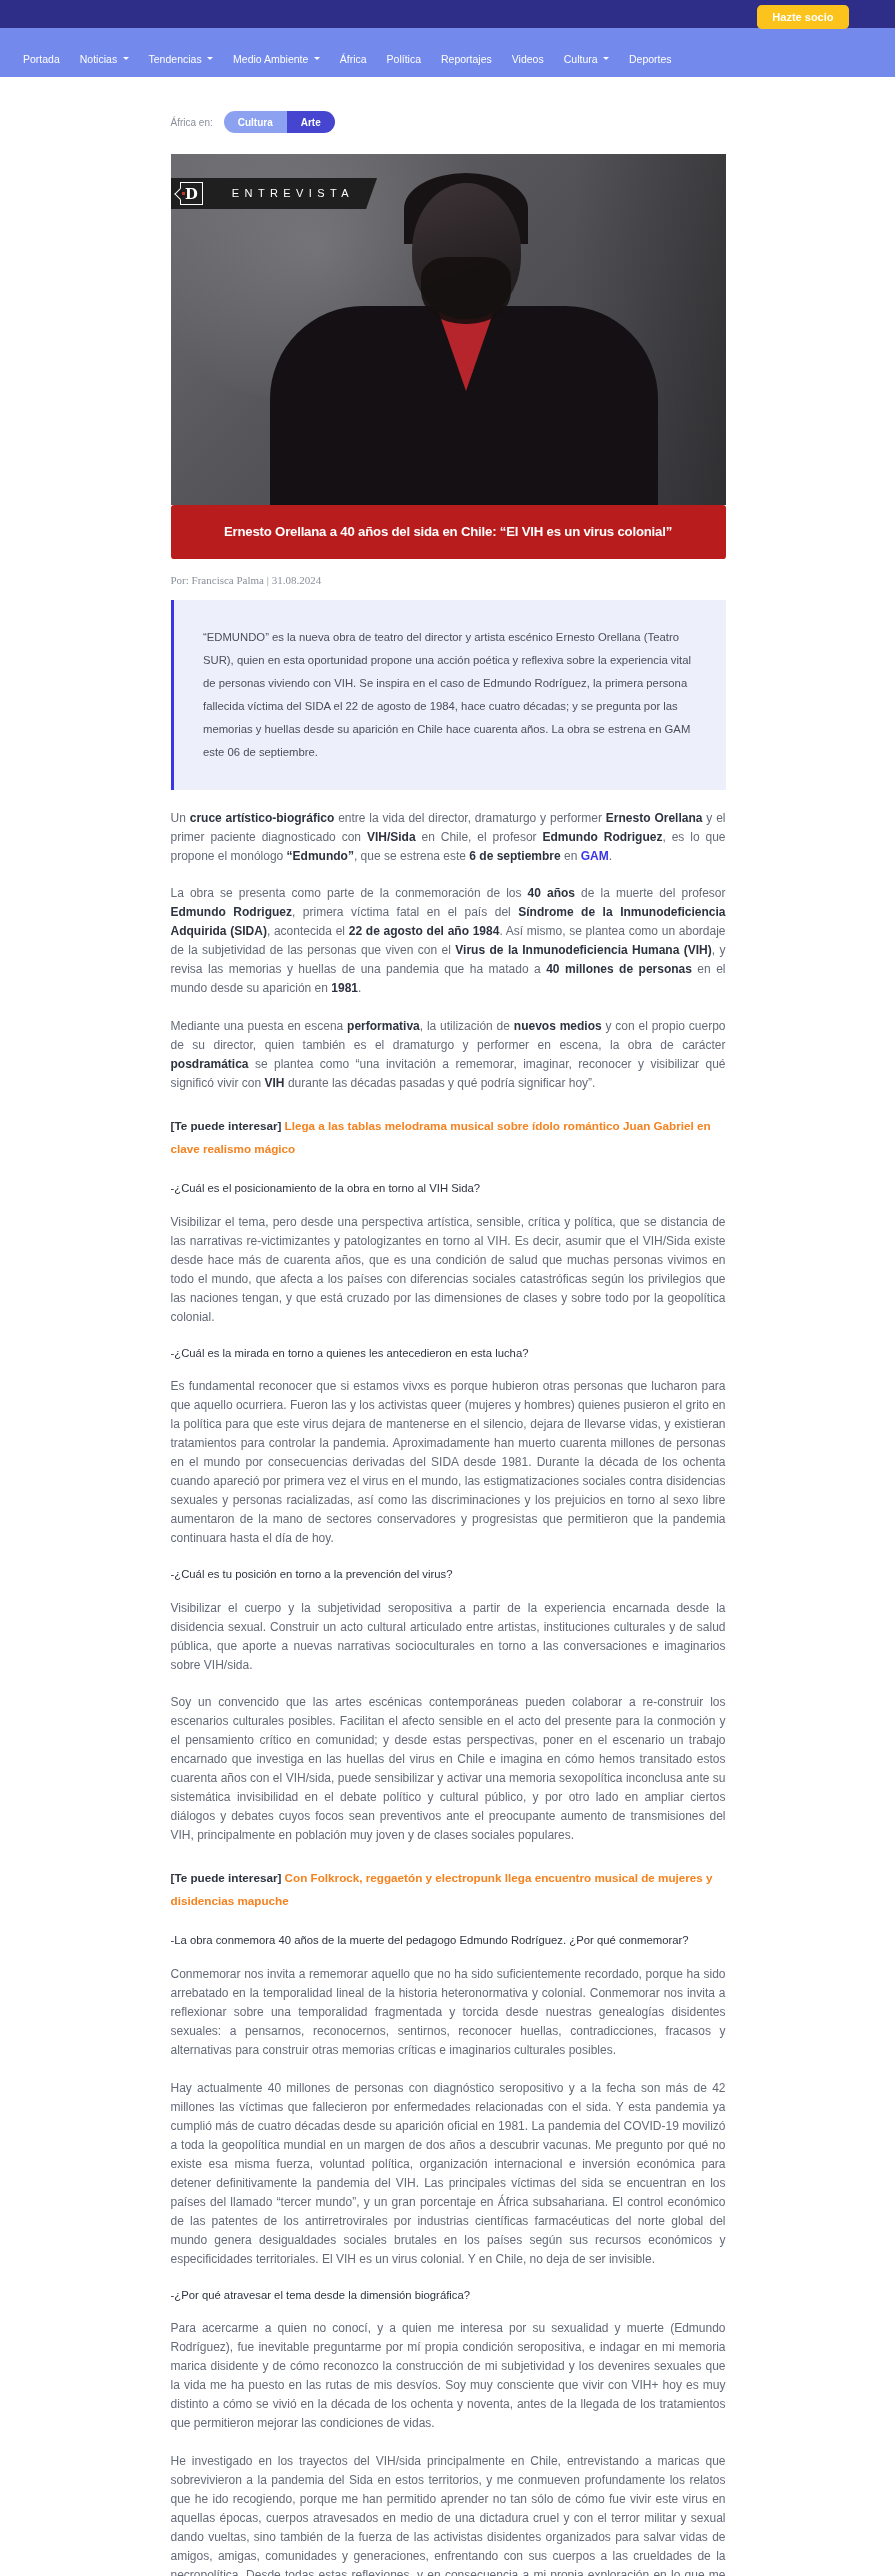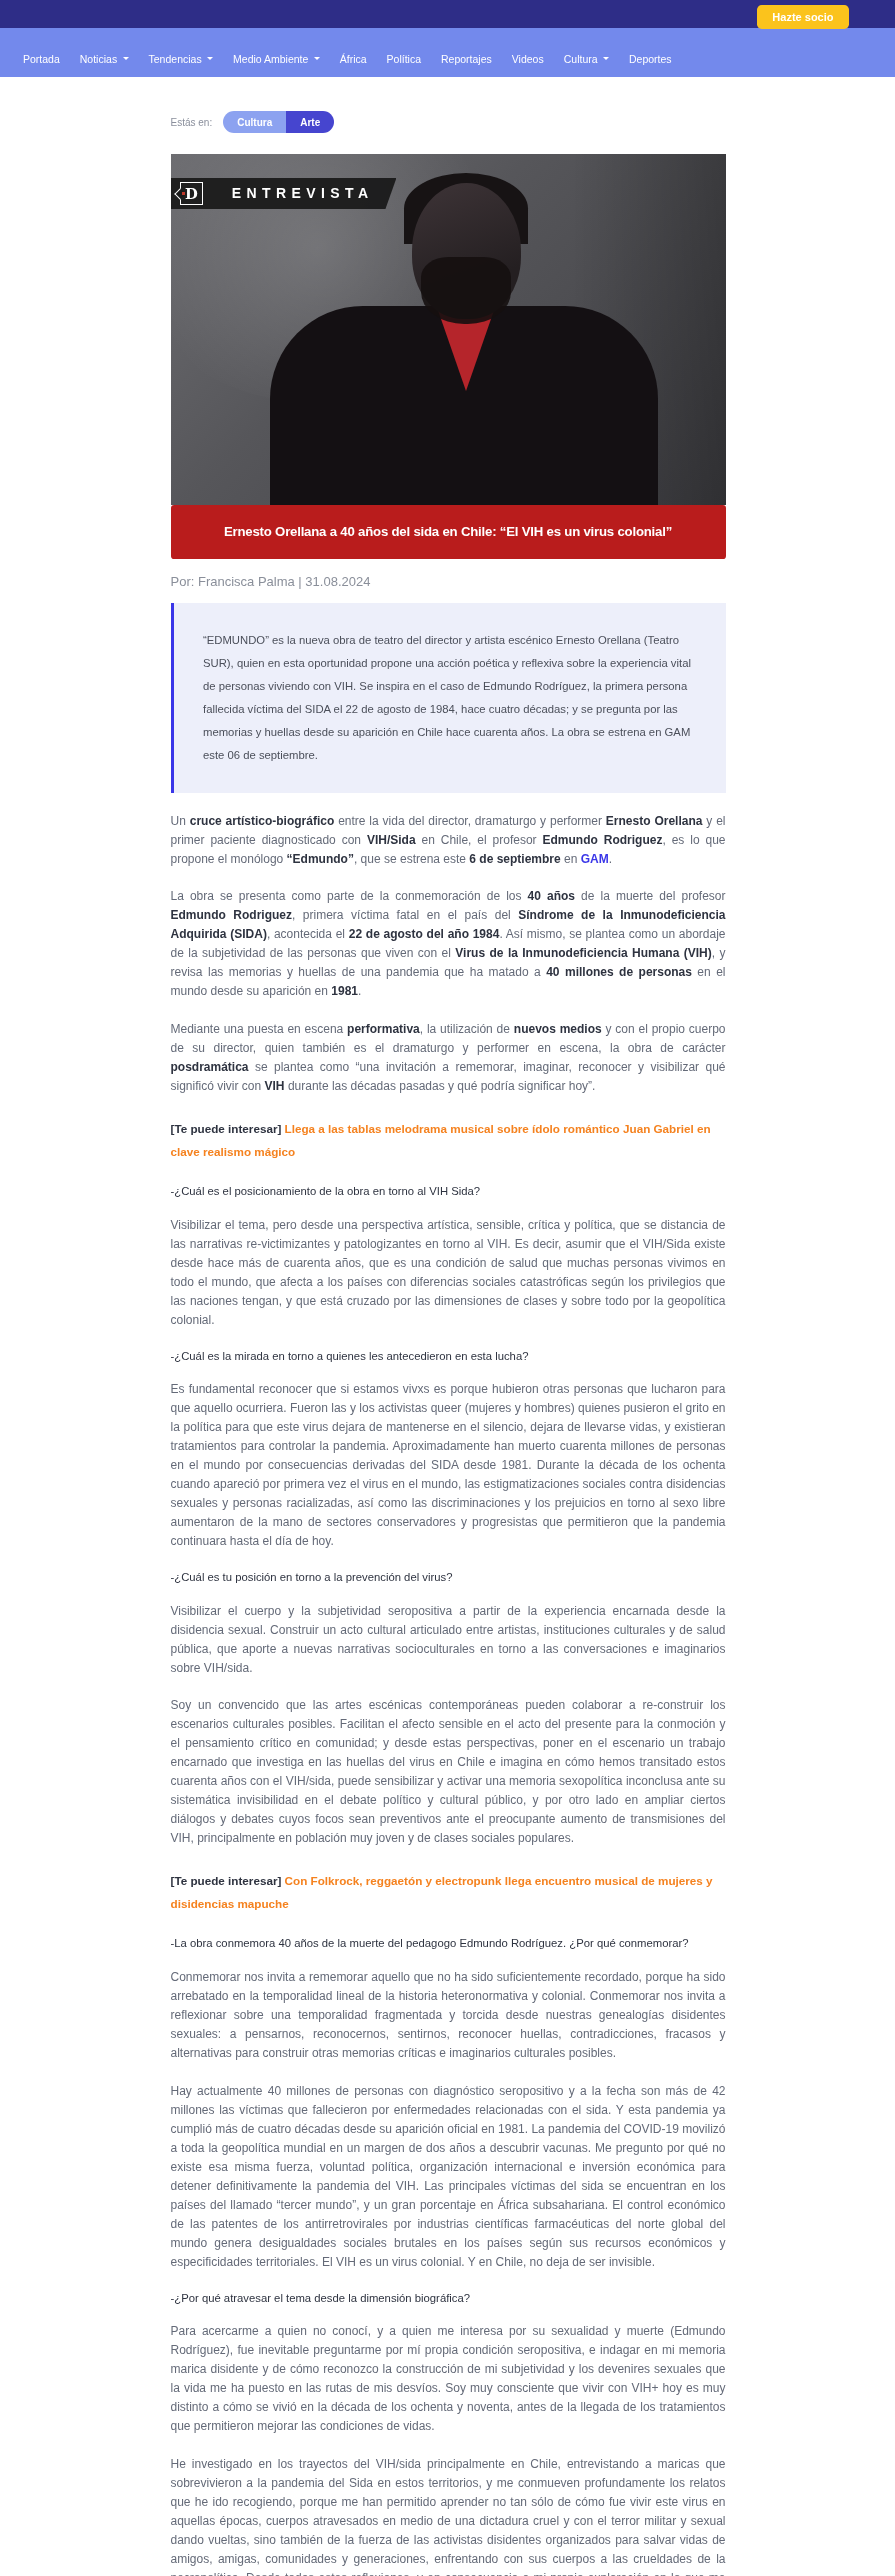--- a/index.html
+++ b/index.html
@@ -39,25 +39,25 @@
     clip-path:polygon(0 0,100% 0,50% 100%);}
   .fig-shadow{position:absolute;right:0;top:0;width:155px;height:351px;background:linear-gradient(90deg,rgba(0,0,0,0),rgba(0,0,0,0.25));}
   .badge{position:absolute;left:0;top:24px;background:rgba(25,25,25,0.93);color:#ffffff;height:31px;
     display:flex;align-items:center;gap:11px;padding:0 23px 0 9.3px;
     clip-path:polygon(0 0,100% 0,calc(100% - 11px) 100%,0 100%);}
   .badge-logo{width:21px;height:21px;border:1.6px solid #ffffff;display:flex;align-items:center;justify-content:center;
     font-family:"DejaVu Serif",serif;font-weight:bold;font-size:14.8px;position:relative;}
   .badge-logo::before{content:"";position:absolute;left:-4.7px;top:7px;width:7px;height:7px;border:1.6px solid #ffffff;
     background:rgba(25,25,25,1);transform:rotate(45deg);border-right:none;border-top:none;}
   .badge-dot{position:absolute;left:1.6px;top:9.3px;width:2.3px;height:2.3px;background:#c0392b;}
-  .badge-text{letter-spacing:5.4px;font-size:14px;font-weight:700;padding-left:18px;}
+  .badge-text{letter-spacing:5.4px;font-size:11px;font-weight:400;padding-left:18px;}
   
   .title-bar{background:#b91c1c;border-radius:3.1px;margin-top:0;padding:19.4px 18.6px;text-align:center;}
   .title-bar h1{margin:0;color:#ffffff;font-size:13.2px;font-weight:bold;letter-spacing:-0.2px;white-space:nowrap;overflow:hidden;}
-  .byline{color:#8a8f9a;font-size:13px;margin:15.5px 0 14px;}
+  .byline{color:#8a8f9a;font-size:11px;margin:15.5px 0 14px;font-family:Liberation Serif, serif;}
   
   .lead-box{background:#edeffa;border-left:3.9px solid #3a36e8;padding:26px 29.5px;color:#4b4f5a;
     font-size:11.3px;line-height:23px;}
   
   .article-body{padding-bottom:4.7px;}
   .block-p{color:#646a78;font-size:12px;line-height:19px;margin:18.6px 0;text-align:justify;}
   .block-p b{color:#2e3340;}
   .link-inline{color:#3a36e8;font-weight:bold;text-decoration:none;cursor:pointer;}
   .block-q{color:#2e3340;font-size:11.3px;font-weight:normal;margin:20px 0 18.6px;}
   .block-int{margin:22px 0;font-size:11.7px;line-height:22.5px;}
@@ -82,21 +82,21 @@
       <a class="nav-item">Reportajes</a>
       <a class="nav-item">Videos</a>
       <a class="nav-item">Cultura<span class="chev"></span></a>
       <a class="nav-item">Deportes</a>
     </nav>
 </div>
 
 <main class="content">
 
   <div class="breadcrumb">
-    <span class="bc-prefix">Estás en:</span>
+    <span class="bc-prefix">África en:</span>
     <span class="bc-tags">
         <span class="bc-tag" style="background: rgb(140, 162, 240);">Cultura</span>
         <span class="bc-tag" style="background: rgb(70, 69, 207);">Arte</span>
       </span>
   </div>
 
   <figure class="hero" style="margin:0">
     <div class="hero-light"></div>
     <div class="fig-shadow"></div>
     <div class="fig-body"></div>

